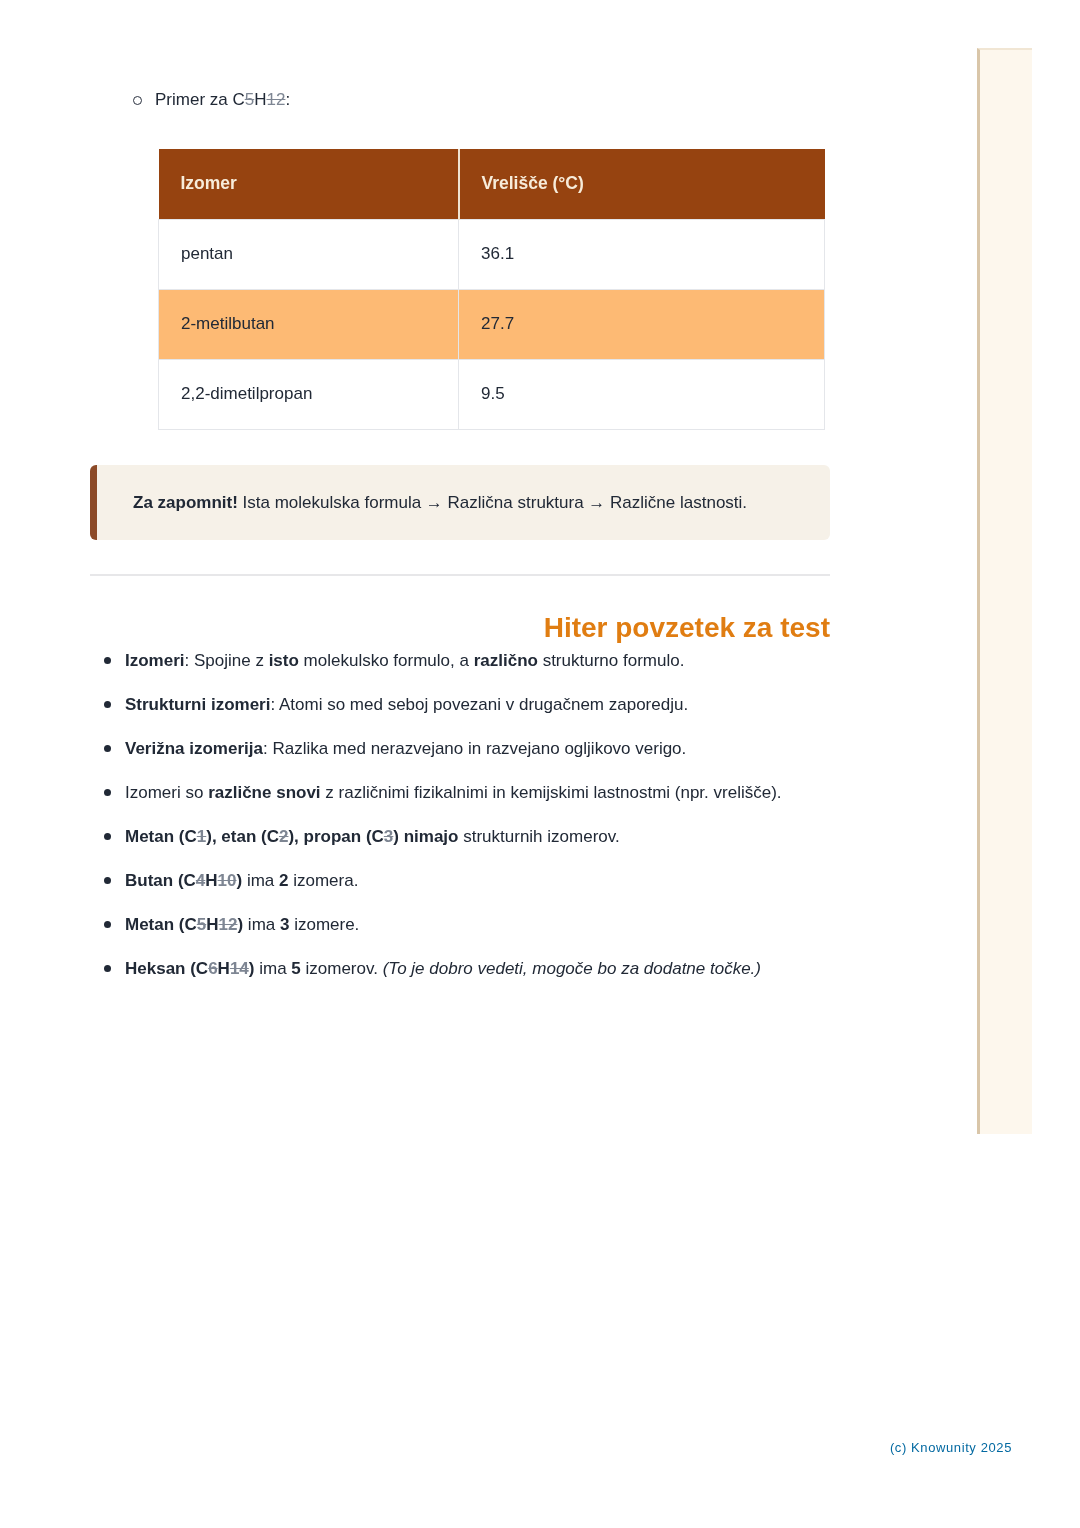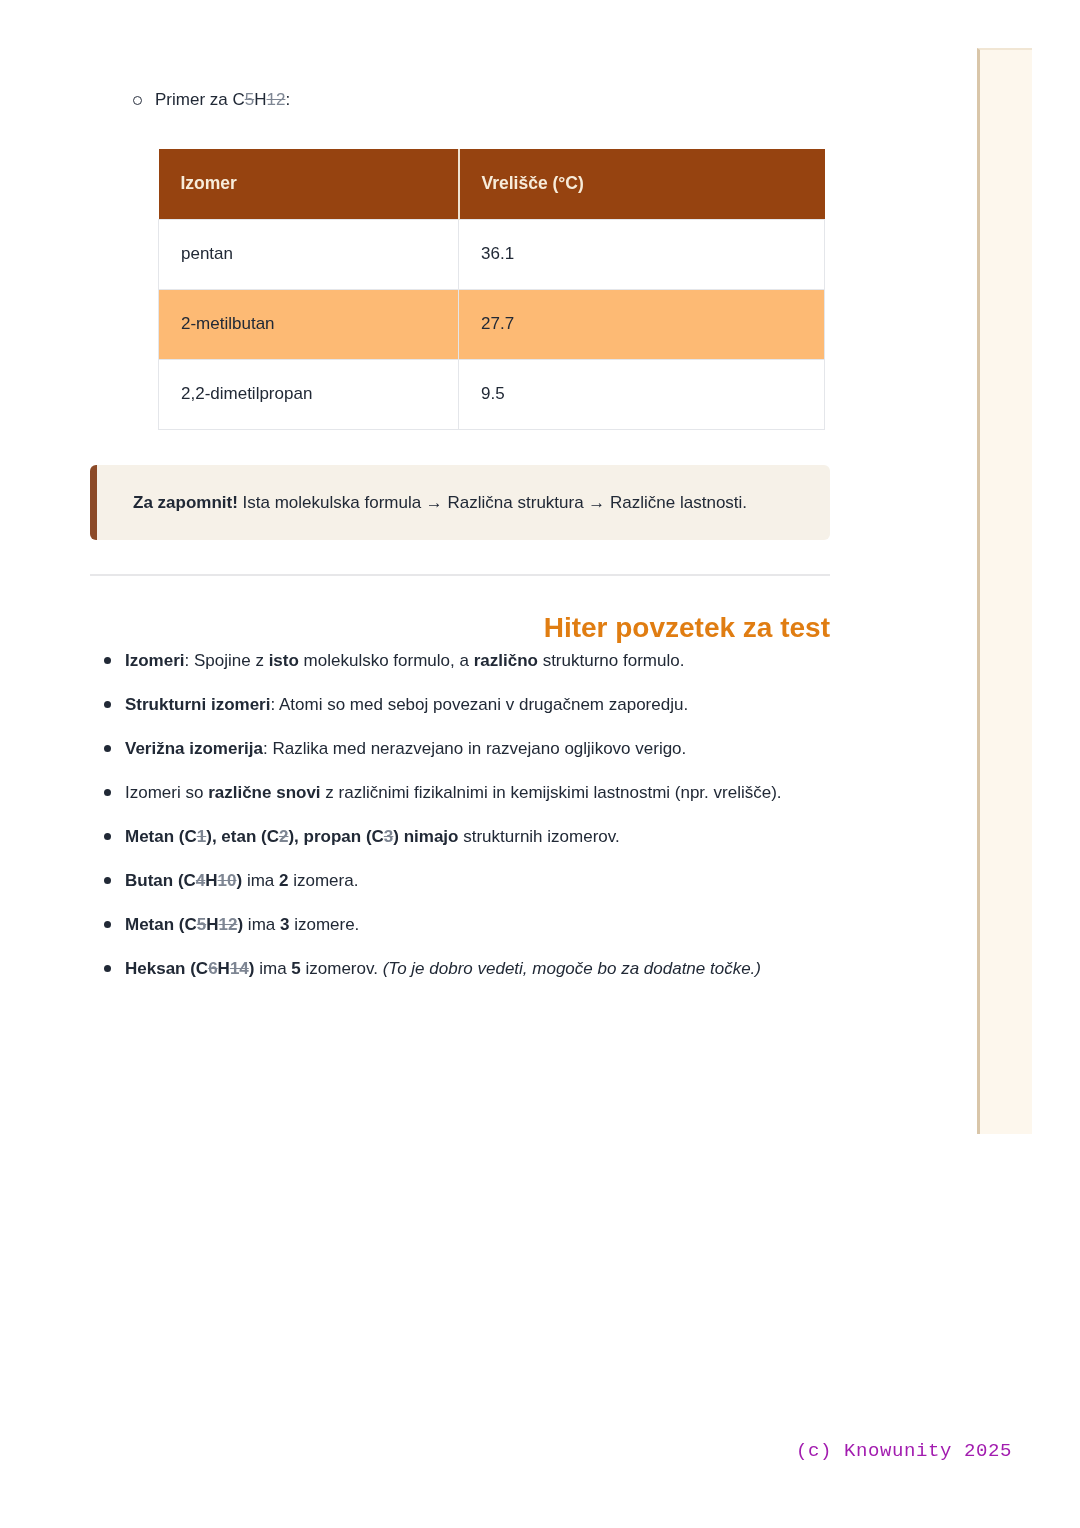--- a/index.html
+++ b/index.html
@@ -43,22 +43,22 @@
   
   .b { font-weight:700; }
   .i { font-style:italic; }
   .st { color:#7E8693; text-decoration:line-through; }
 
   
   .side-strip { position:absolute; left:977px; top:48px; width:55px; height:1086px;
     background:#FDF7ED; border-left:3px solid #D9C6A9; border-top:2px solid #F1E6D4; }
 
   
-  .footer { position:absolute; top:1440px; right:68px; font-size:19px;
-    color:#a21caf; letter-spacing:0.6px;font-family:Liberation Mono, monospace; }
+  .footer { position:absolute; top:1440px; right:68px; font-size:13px;
+    color:#0369a1; letter-spacing:0.6px; }
 </style>
 </head>
 <body>
 
 <div class="content">
 
   <div class="intro-item">
     <span class="circle-marker"></span>
     <span><span>Primer za C</span><span class="st">5</span><span>H</span><span class="st">12</span><span>:</span></span>
   </div>

